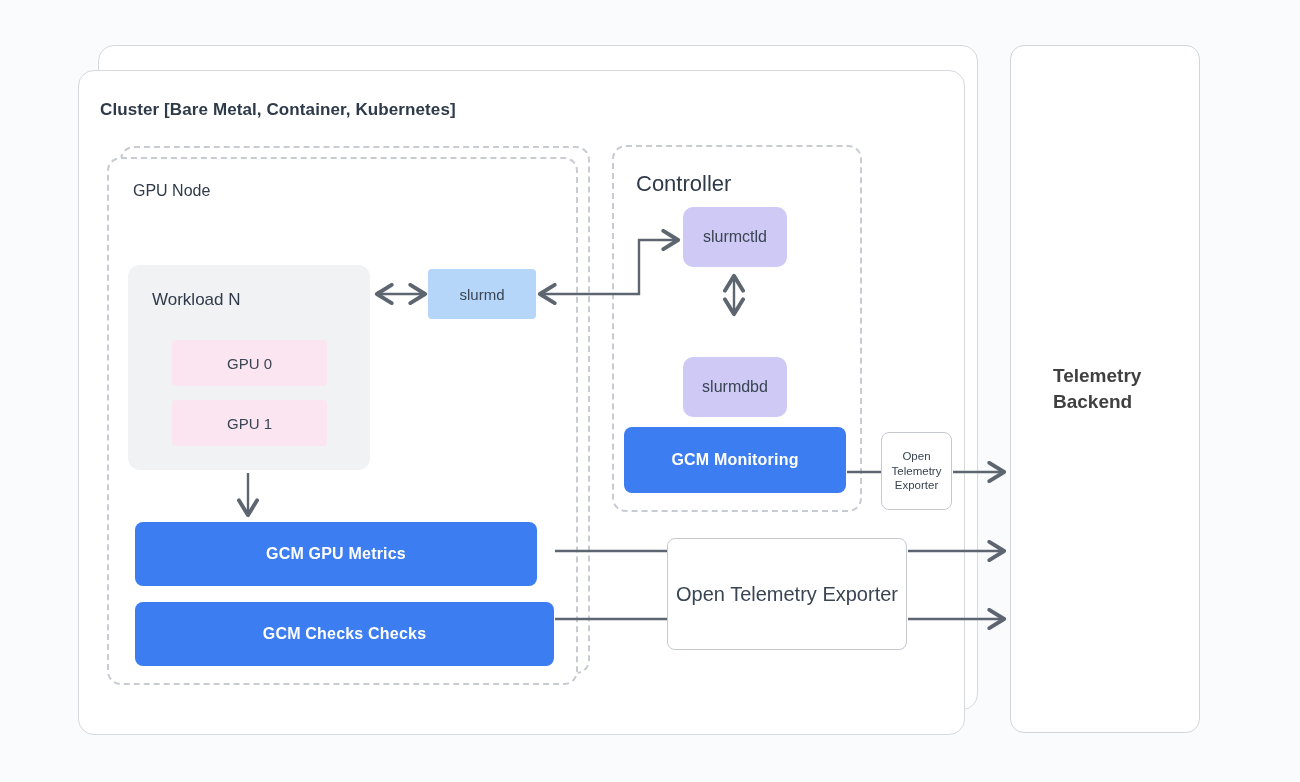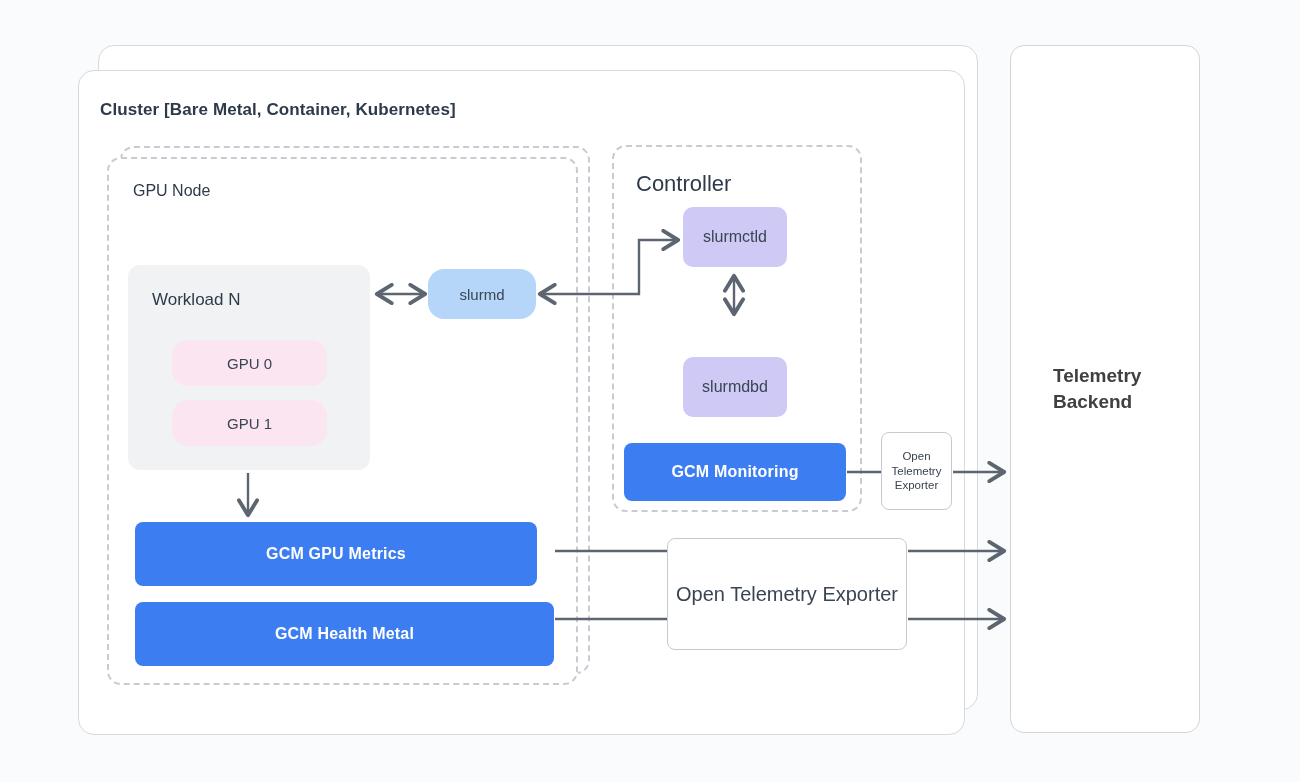--- a/index.html
+++ b/index.html
@@ -39,38 +39,38 @@
   .controller-title{left:636px;top:171px;z-index:5;font-size:22px;font-weight:500;color:#2e3a49;}
 
   
   .workload{
     left:128px;top:265px;width:242px;height:205px;z-index:5;
     background:#f1f2f4;border-radius:12px;
   }
   .workload-title{left:152px;top:290px;z-index:6;font-size:17px;font-weight:500;color:#2e3a49;}
   .chip{
     z-index:6;display:flex;align-items:center;justify-content:center;
-    font-size:15px;color:#3a4553;border-radius:16px;
+    font-size:15px;color:#3a4553;border-radius:4px;
   }
   .gpu-chip{left:172px;width:155px;height:46px;background:#fae5f1;}
   .gpu-0{top:340px;}
   .gpu-1{top:400px;}
 
   .slurmd{left:428px;top:269px;width:108px;height:50px;background:#b5d6f8;z-index:5;}
   .slurm-purple{width:104px;height:60px;background:#cfc9f5;border-radius:10px;font-size:16px;z-index:5;}
   .slurmctld{left:683px;top:207px;}
   .slurmdbd{left:683px;top:322px;margin-top:35px;}
 
   
   .blue-box{
     background:#3c7df1;border-radius:8px;z-index:6;
     display:flex;align-items:center;justify-content:center;
     color:#ffffff;font-weight:700;font-size:16px;letter-spacing:.2px;
   }
-  .gcm-monitoring{left:624px;top:443px;width:222px;height:58px;}
+  .gcm-monitoring{left:624px;top:427px;width:222px;height:66px;}
   .gcm-gpu-metrics{left:135px;top:522px;width:402px;height:64px;}
   .gcm-health-checks{left:135px;top:602px;width:419px;height:64px;}
 
   
   .ote-small{
     left:881px;top:432px;width:71px;height:78px;z-index:6;
     background:#ffffff;border:1.5px solid #c6cad0;border-radius:8px;
     display:flex;align-items:center;justify-content:center;text-align:center;
     font-size:11.5px;line-height:1.3;color:#39434f;
   }
@@ -111,21 +111,21 @@
 <div class="abs workload-title">Workload N</div>
 <div class="abs chip gpu-chip gpu-0">GPU 0</div>
 <div class="abs chip gpu-chip gpu-1">GPU 1</div>
 
 <div class="abs chip slurmd">slurmd</div>
 <div class="abs chip slurm-purple slurmctld">slurmctld</div>
 <div class="abs chip slurm-purple slurmdbd">slurmdbd</div>
 
 <div class="abs blue-box gcm-monitoring">GCM Monitoring</div>
 <div class="abs blue-box gcm-gpu-metrics">GCM GPU Metrics</div>
-<div class="abs blue-box gcm-health-checks">GCM Health Metal</div>
+<div class="abs blue-box gcm-health-checks">GCM Checks Checks</div>
 
 <div class="abs ote-small">Open Telemetry Exporter</div>
 <div class="abs ote-large">Open Telemetry Exporter</div>
 
 <div class="abs telemetry-backend">
   <div class="telemetry-backend-label">Telemetry Backend</div>
 </div>
 
 <svg class="abs connectors" viewBox="0 0 1300 782" xmlns="http://www.w3.org/2000/svg">
   <defs>

